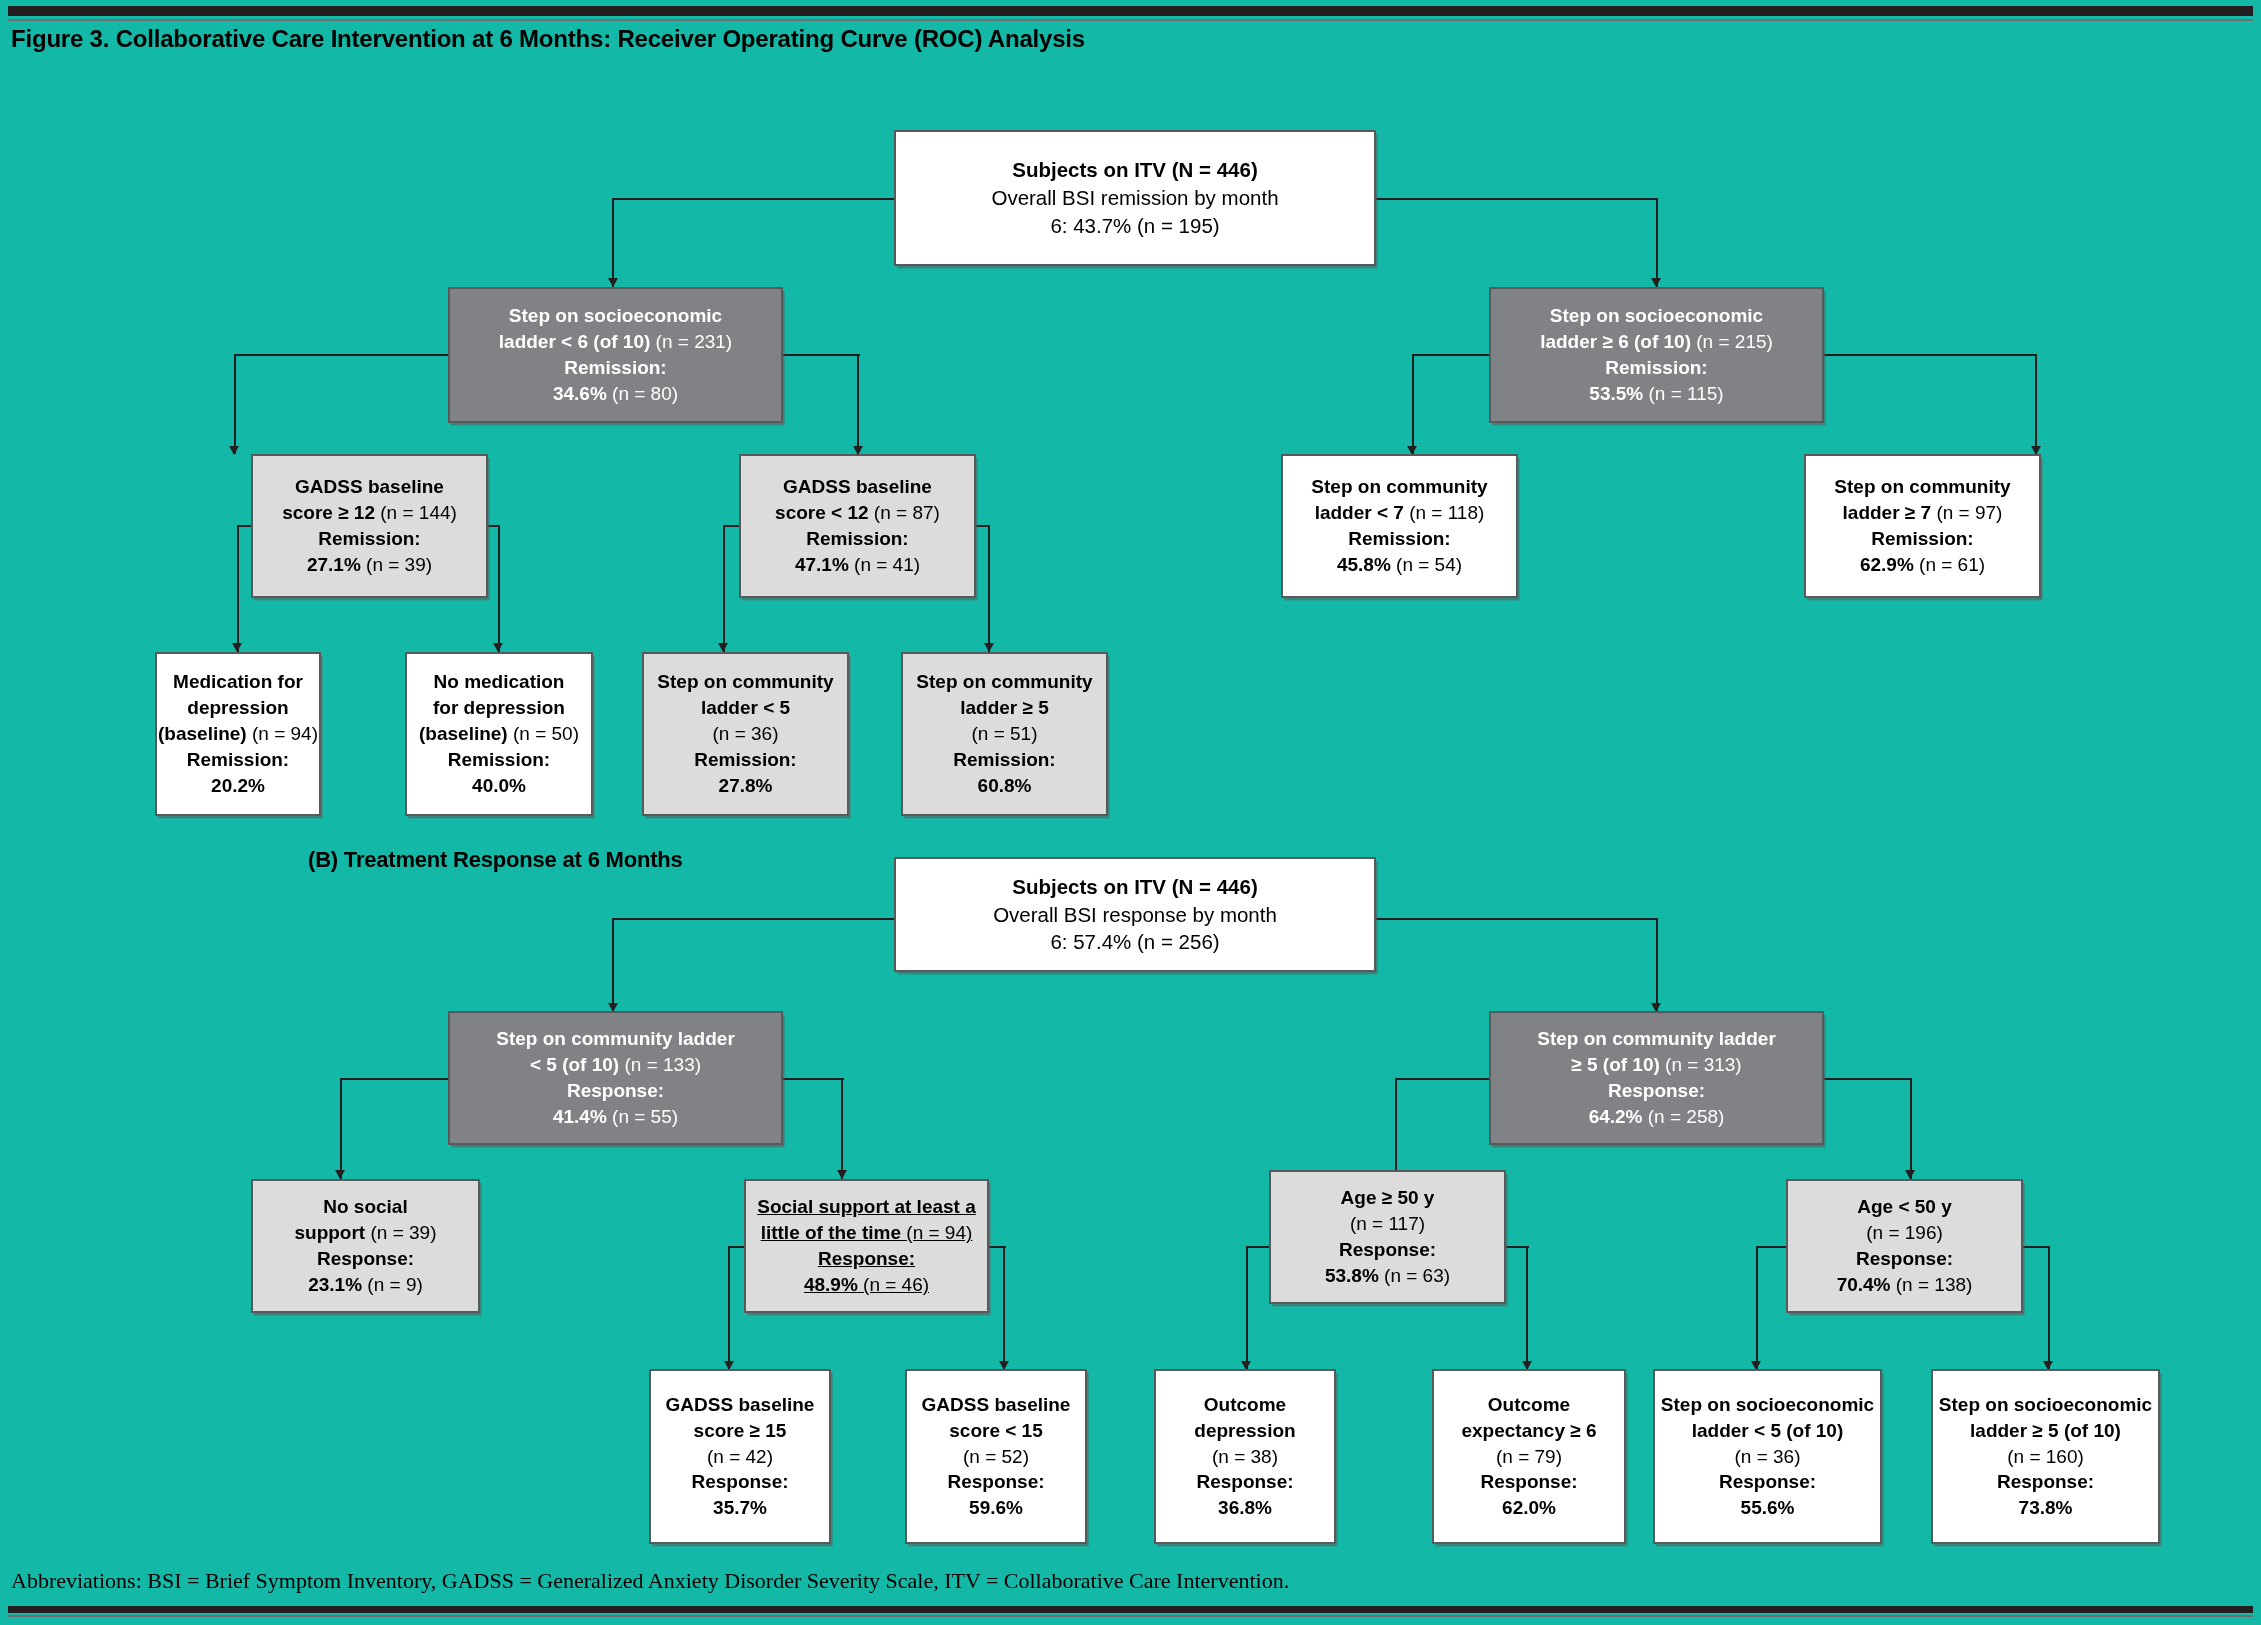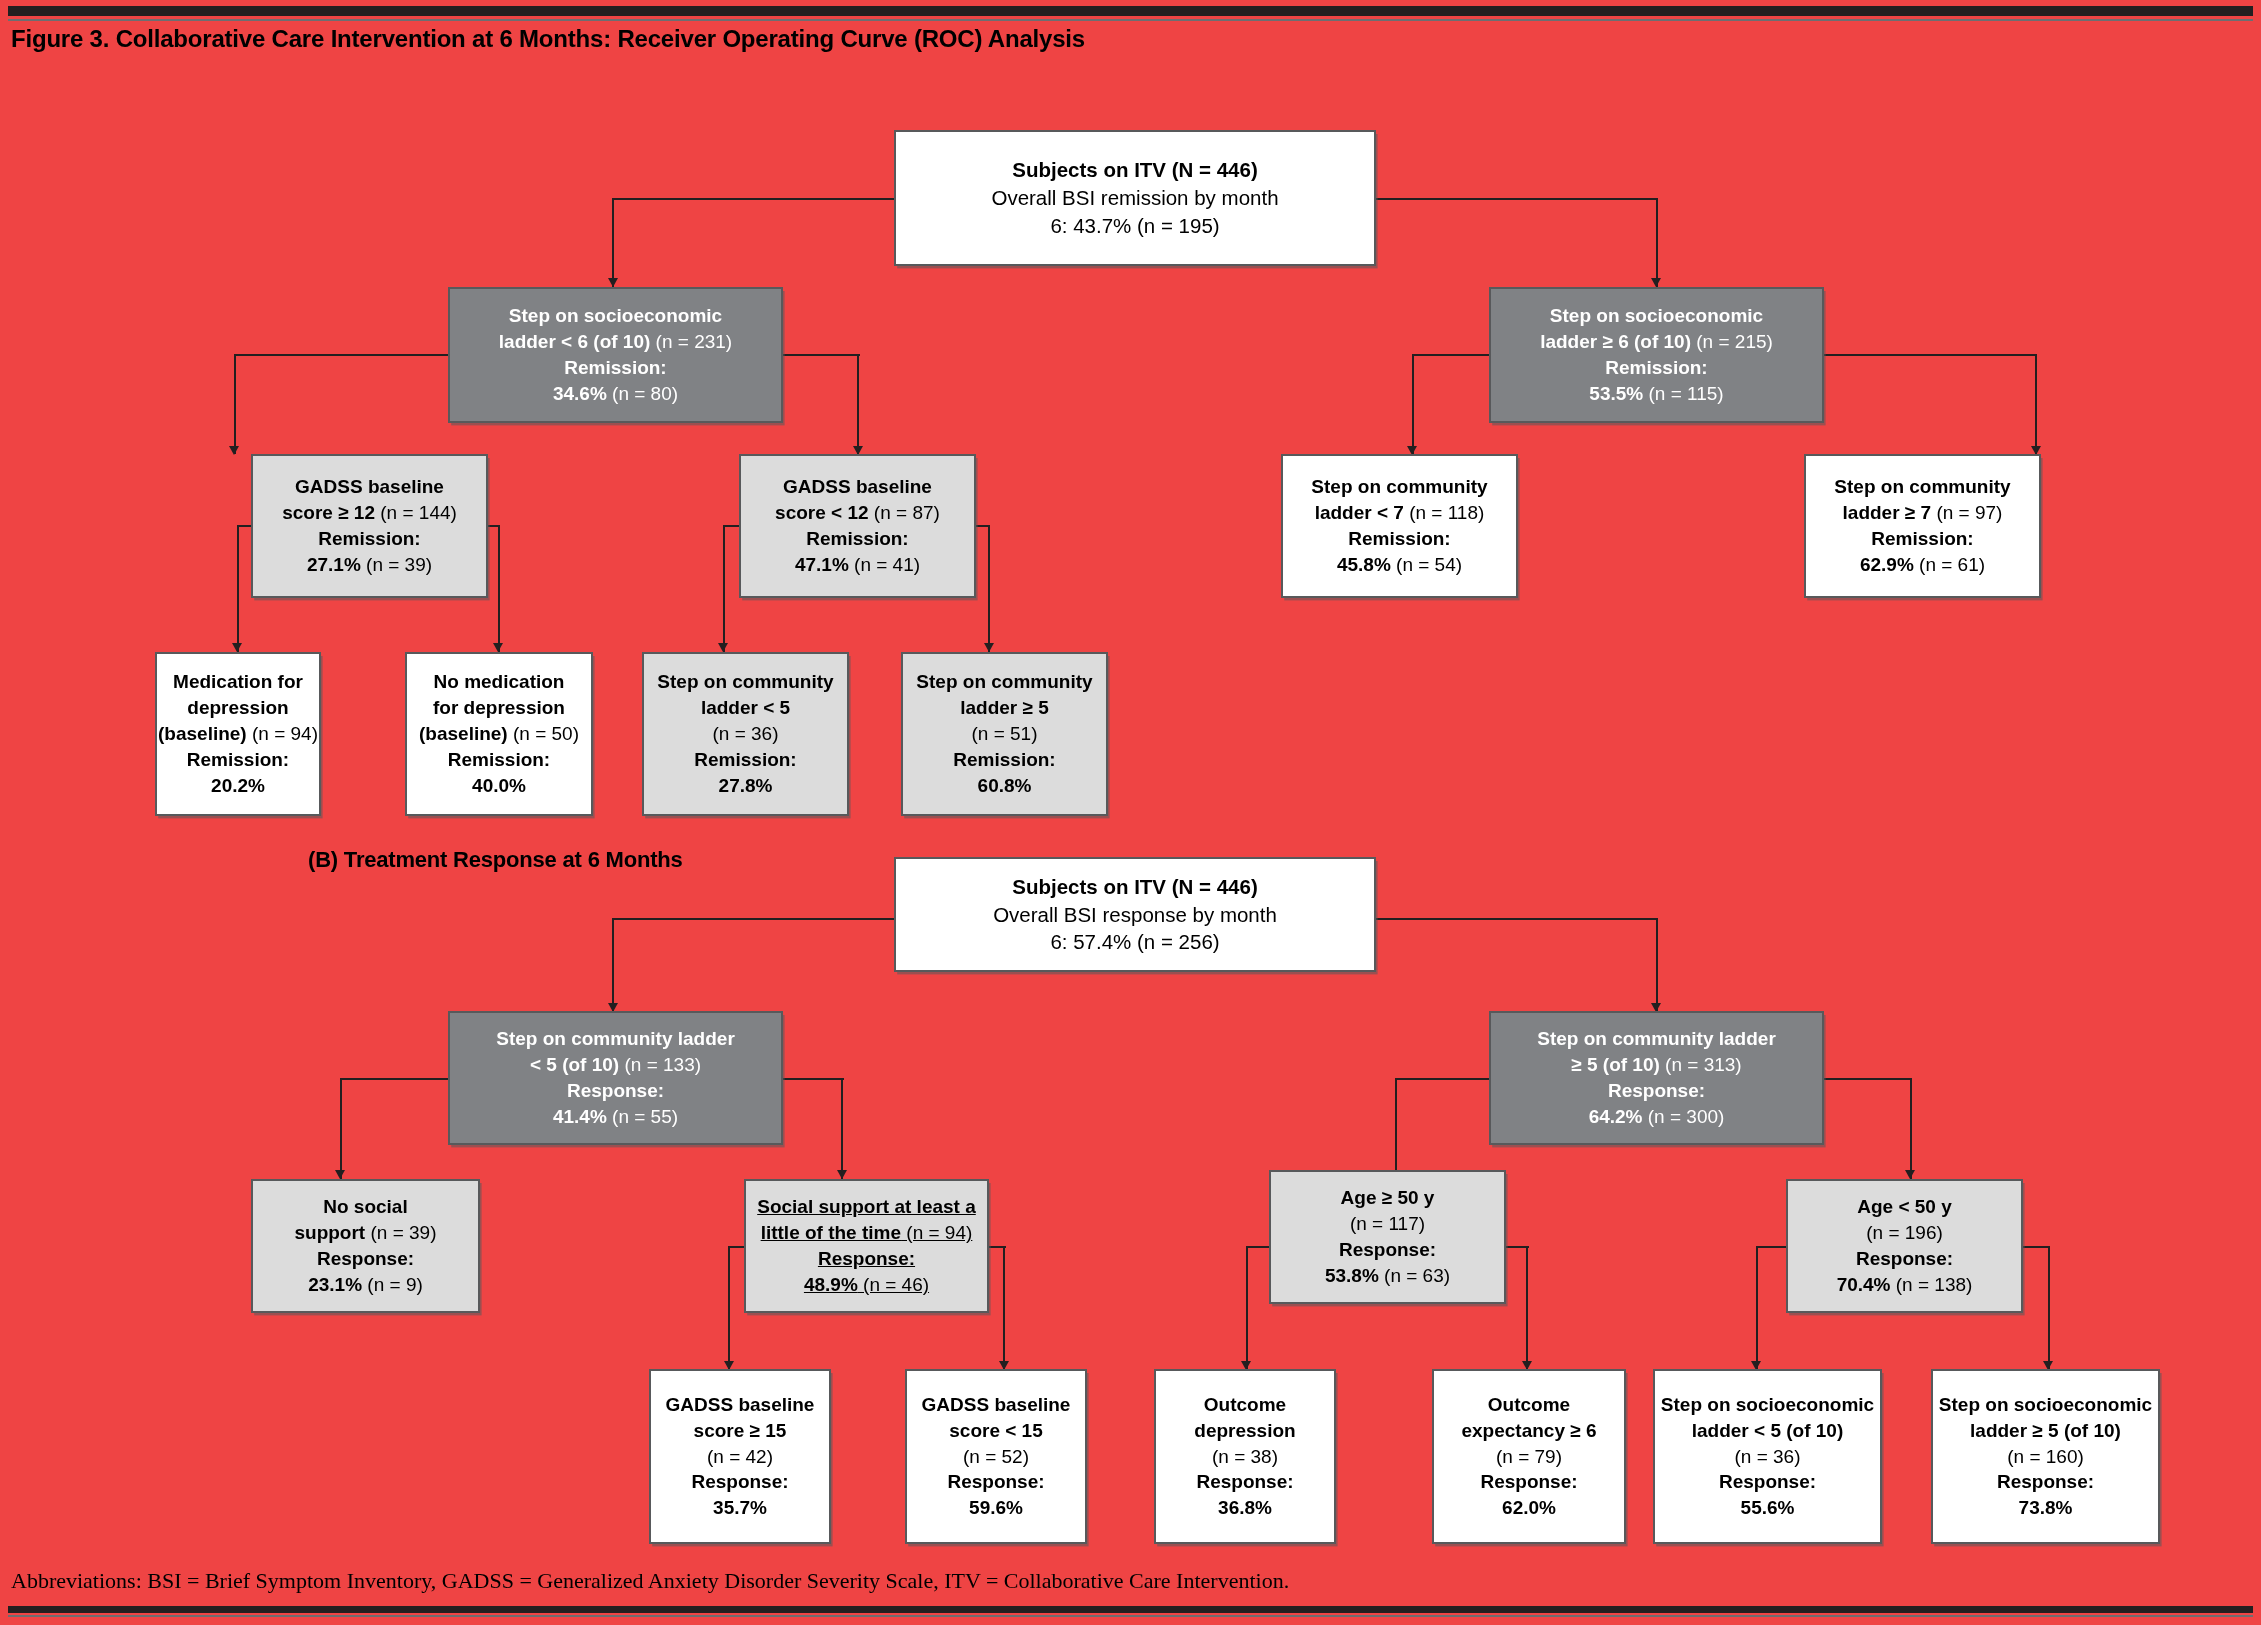--- a/index.html
+++ b/index.html
@@ -5,21 +5,21 @@
 <style>
   html,body{margin:0;padding:0;background:#ffffff;}
   body{
     font-family:"Liberation Sans", sans-serif;
     -webkit-font-smoothing:antialiased;
   }
   #page{
     position:relative;
     width:2261px;
     height:1625px;
-    background:#ef4444;
+    background:#14b8a6;
     overflow:hidden;
   }
 
   
   .rule-top{
     position:absolute; left:8px; top:6.3px; width:2245px; height:9.5px;
     background:#231f20;
   }
   .rule-top-thin{
     position:absolute; left:8px; top:19px; width:2245px; height:2.4px;
@@ -276,21 +276,21 @@
     <span class="ln"><b>Step on community ladder</b></span>
     <span class="ln"><b>&lt; 5 (of 10)</b><span class="lt"> (n = 133)</span></span>
     <span class="ln"><b>Response:</b></span>
     <span class="ln"><b>41.4%</b><span class="lt"> (n = 55)</span></span>
   </div>
 
   <div class="node lvl-dark" style="left:1489px; top:1011px; width:335px; height:134px;">
     <span class="ln"><b>Step on community ladder</b></span>
     <span class="ln"><b>≥ 5 (of 10)</b><span class="lt"> (n = 313)</span></span>
     <span class="ln"><b>Response:</b></span>
-    <span class="ln"><b>64.2%</b><span class="lt"> (n = 300)</span></span>
+    <span class="ln"><b>64.2%</b><span class="lt"> (n = 258)</span></span>
   </div>
 
   <div class="hline" style="left:340px;  top:1078px; width:111px;"></div>
   <div class="vline" style="left:340px;  top:1078px; height:101px;"></div>
   <div class="arrow" style="left:335px; top:1170px;"></div>
 
   <div class="hline" style="left:781px;  top:1078px; width:63px;"></div>
   <div class="vline" style="left:841px; top:1078px; height:101px;"></div>
   <div class="arrow" style="left:837px; top:1170px;"></div>
 

